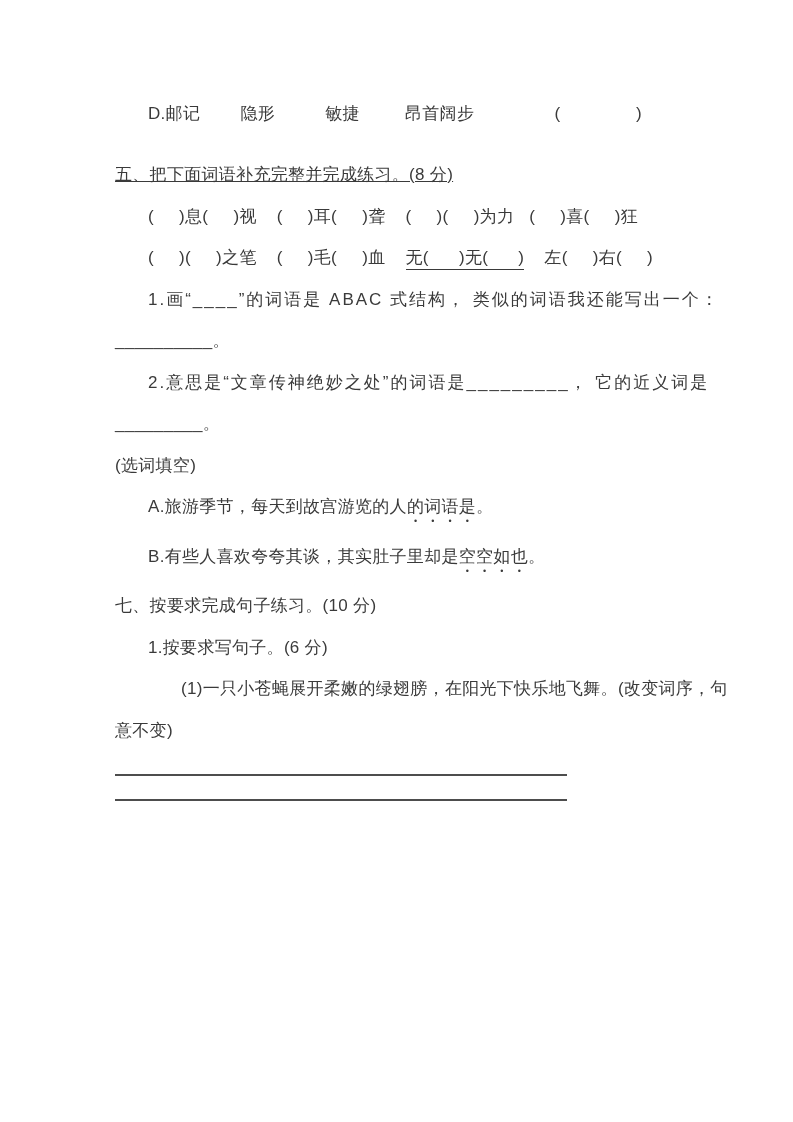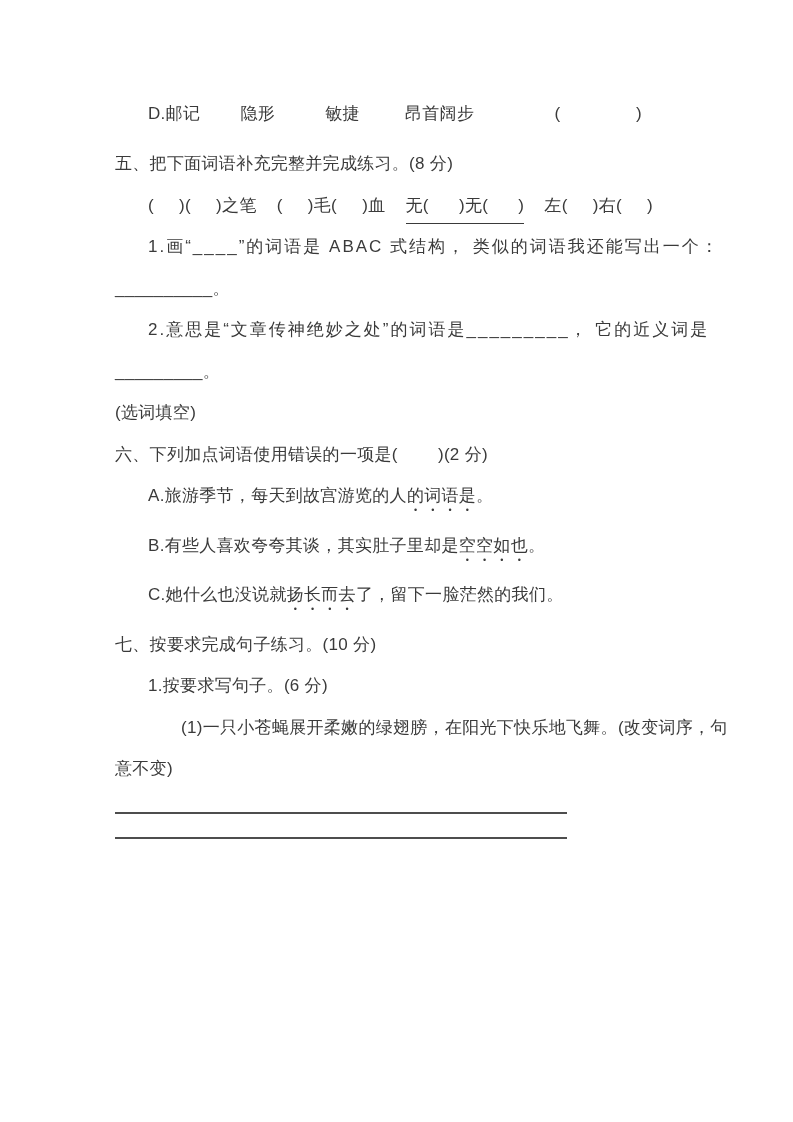--- a/index.html
+++ b/index.html
@@ -14,30 +14,30 @@
     letter-spacing:0.3px;
     color:#3a3a3a;
     border-radius:22px;
   }
   .line{
     white-space:pre;
     line-height:22px;
     margin-top:19.5px;
   }
   .first{margin-top:0;}
-  .mt28{margin-top:28px;}
+  .mt28{margin-top:39px;text-decoration:underline;}
   .mt32{margin-top:32px;}
   .mt34{margin-top:34px;}
   .mt23{margin-top:23px;}
   .indent1{margin-left:33px;}
   .indent2{margin-left:66px;}
   .wide{letter-spacing:2px;}
   .u{
     border-bottom:1.5px solid #3a3a3a;
-    padding-bottom:8px;
+    padding-bottom:2px;
   }
   .emph{
     -webkit-text-emphasis:filled dot;
     -webkit-text-emphasis-position:under right;
     text-emphasis:filled dot;
     text-emphasis-position:under right;
   }
   .ansline{
     width:452px;
     height:0;
@@ -46,38 +46,37 @@
 </style>
 </head>
 <body>
 
 <div class="page">
 
   <div class="line indent1 first">D.邮记        隐形          敏捷         昂首阔步                (               )</div>
 
   <div class="line mt28">五、把下面词语补充完整并完成练习。(8 分)</div>
 
+  <div class="line indent1">(     )息(     )视    (     )耳(     )聋    (     )(     )为力   (     )喜(     )狂</div>
 
   <div class="line indent1"><span>(     )(     )之笔    (     )毛(     )血    </span><span class="u">无(      )无(      )</span><span>    左(     )右(     )</span></div>
 
   <div class="line indent1 wide">1.画“____”的词语是 ABAC 式结构， 类似的词语我还能写出一个：</div>
   <div class="line">__________。</div>
 
   <div class="line indent1 wide">2.意思是“文章传神绝妙之处”的词语是_________， 它的近义词是</div>
   <div class="line">_________。</div>
 
   <div class="line">(选词填空)</div>
 
-  <div class="line">六、下列加点词语使用错误的一项是(        )(2 分)</div>
 
   <div class="line indent1"><span>A.旅游季节，每天到故宫游览的人</span><span class="emph">的词语是</span><span>。</span></div>
 
   <div class="line indent1"><span>B.有些人喜欢夸夸其谈，其实肚子里却是</span><span class="emph">空空如也</span><span>。</span></div>
 
-  <div class="line indent1"><span>C.她什么也没说就</span><span class="emph">扬长而去</span><span>了，留下一脸茫然的我们。</span></div>
 
 
   <div class="line">七、按要求完成句子练习。(10 分)</div>
 
   <div class="line indent1">1.按要求写句子。(6 分)</div>
 
   <div class="line indent2">(1)一只小苍蝇展开柔嫩的绿翅膀，在阳光下快乐地飞舞。(改变词序，句</div>
   <div class="line">意不变)</div>
 
   <div class="ansline mt32"></div>

